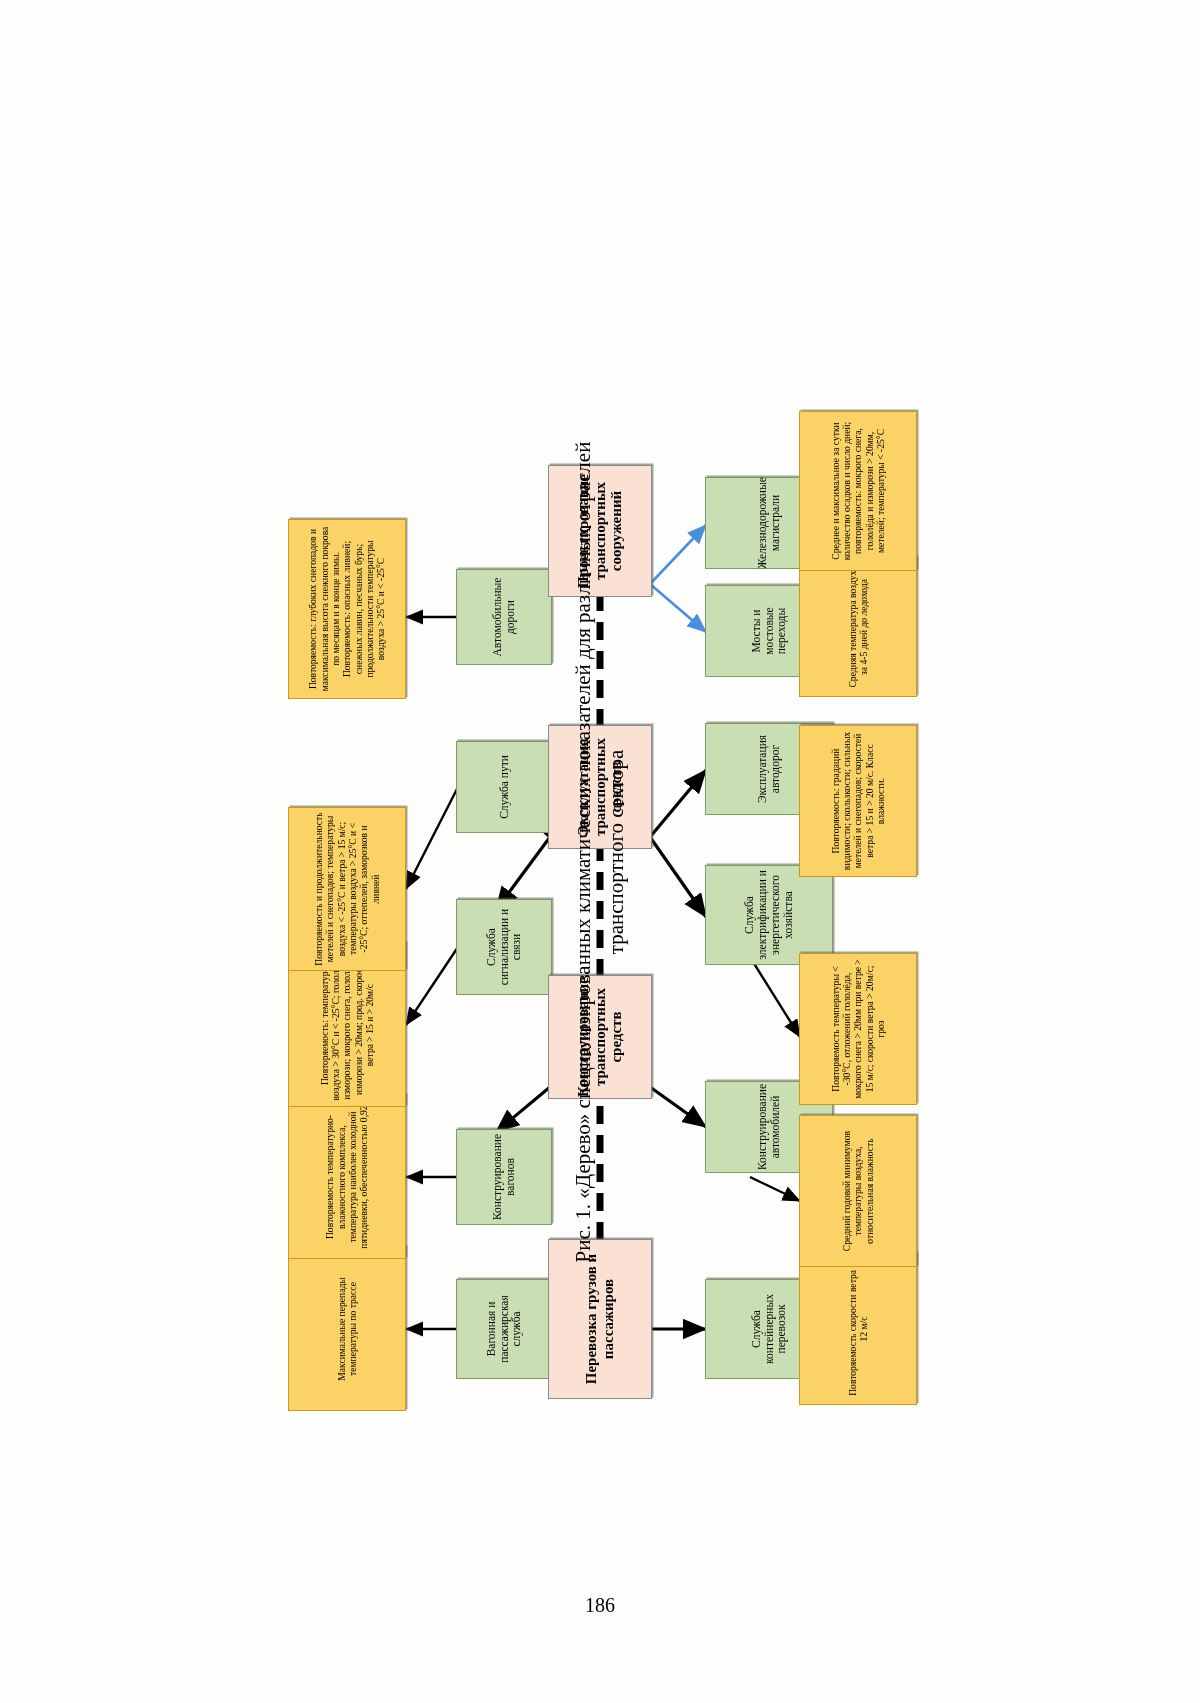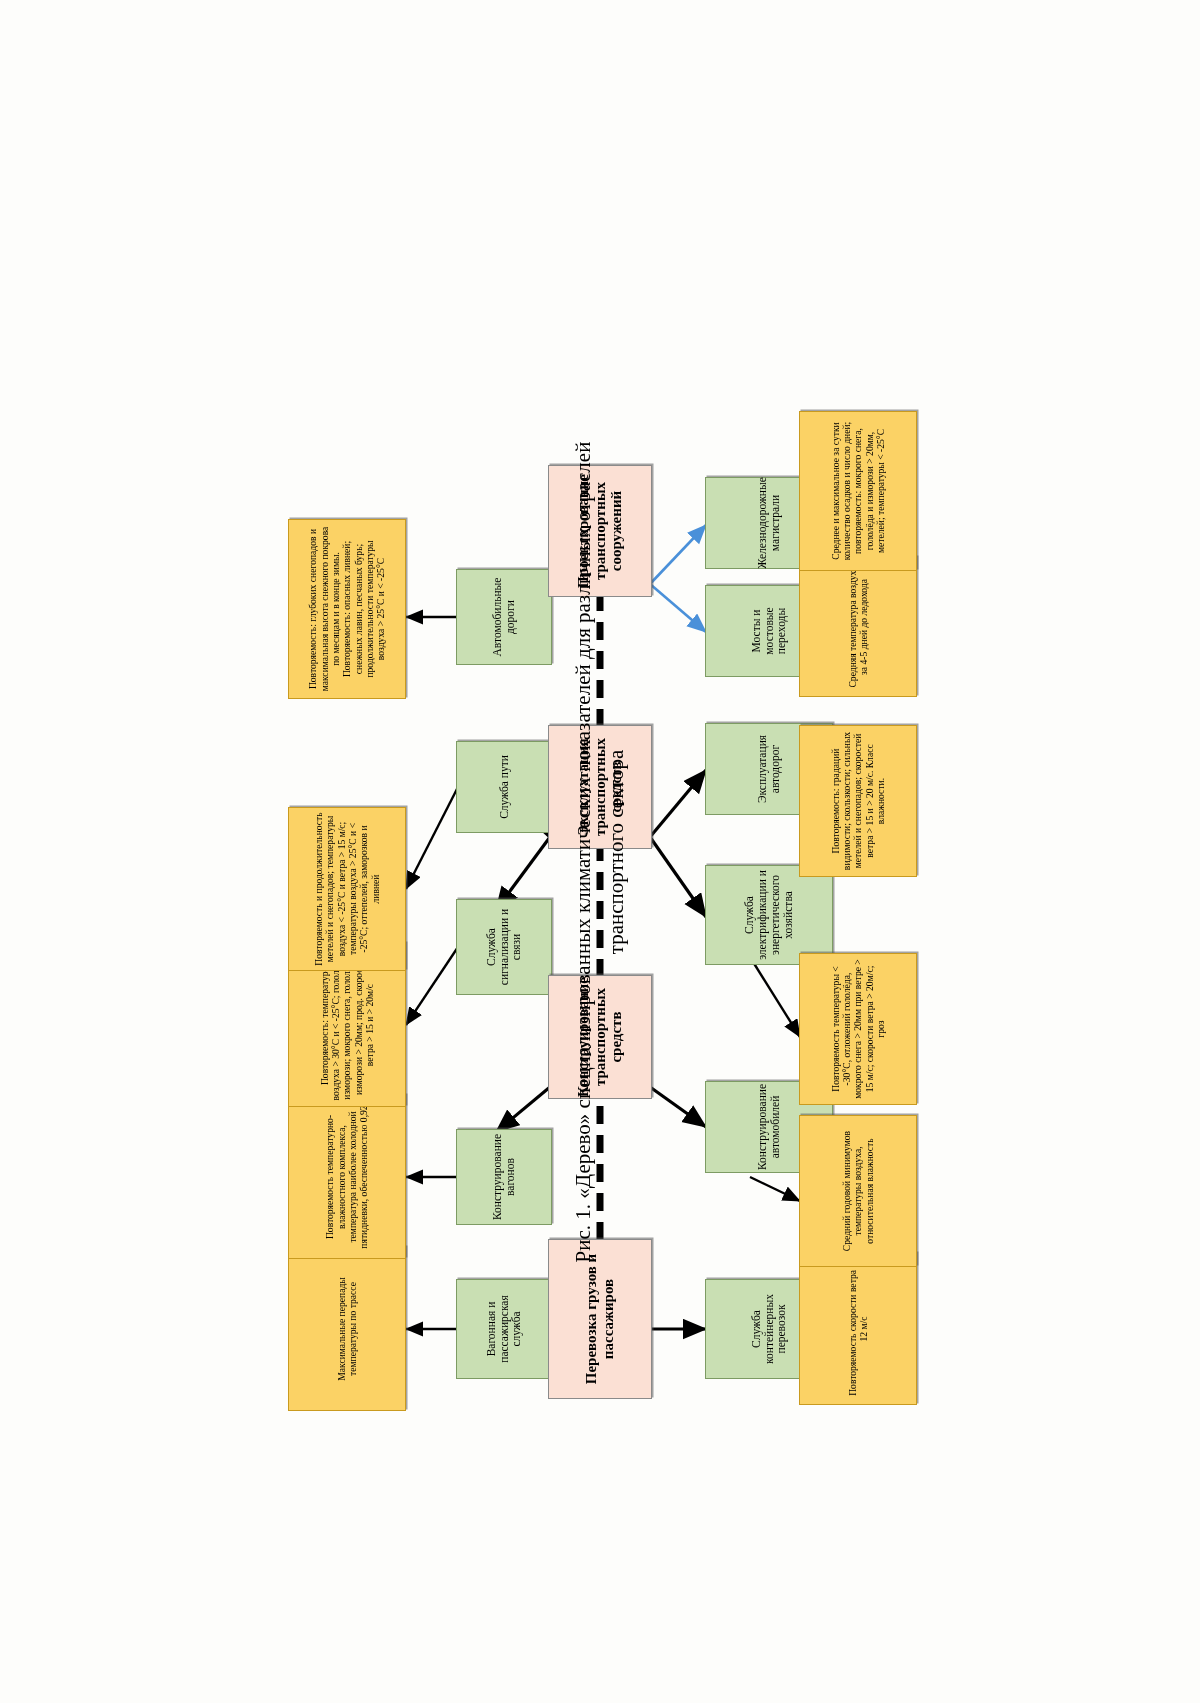--- a/index.html
+++ b/index.html
@@ -194,14 +194,15 @@
     <div class="node level2" style="left:600px; top:549px; width:152px; height:118px;">Повторяемость: градаций видимости; скользкости; сильных метелей и снегопадов; скоростей ветра &gt; 15 и &gt; 20 м/с. Класс влажности.</div>
 
     <div class="node level2" style="left:780px; top:549px; width:140px; height:118px;">Средняя температура воздуха за 4-5 дней до ледохода</div>
 
     <div class="node level2" style="left:906px; top:549px; width:160px; height:118px;">Среднее и максимальное за сутки количество осадков и число дней; повторяемость: мокрого снега, гололёда и изморози &gt; 20мм, метелей; температуры &lt; -25°С</div>
 
   </div>
 
   <div id="caption">Рис. 1. «Дерево» специализированных климатических показателей для различных отраслей транспортного сектора</div>
 
+  <div id="folio">186</div>
 
 </div>
 
 </body></html>

